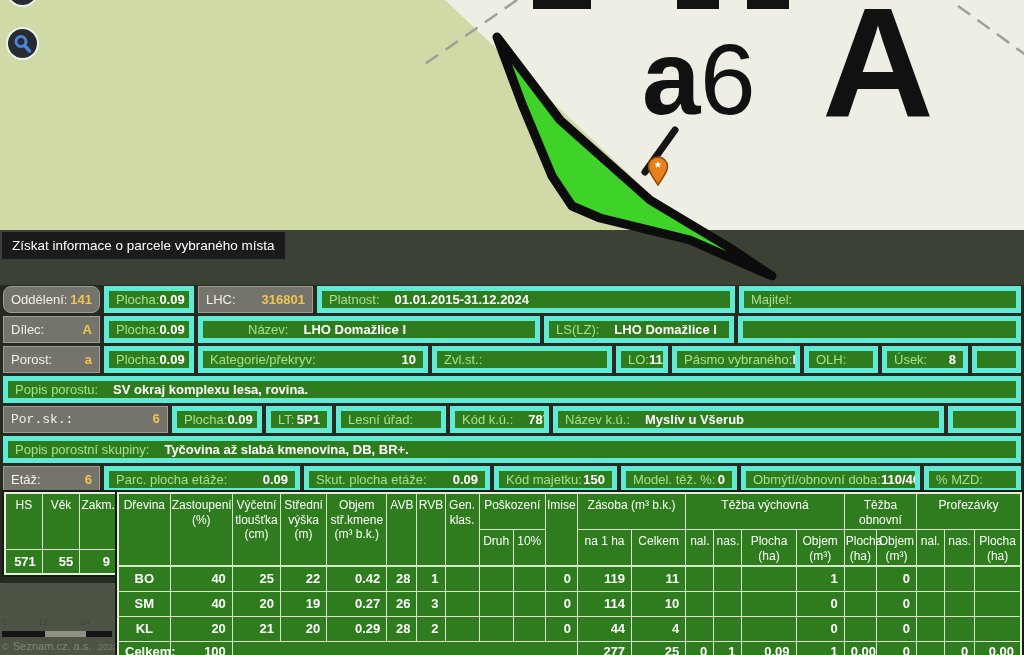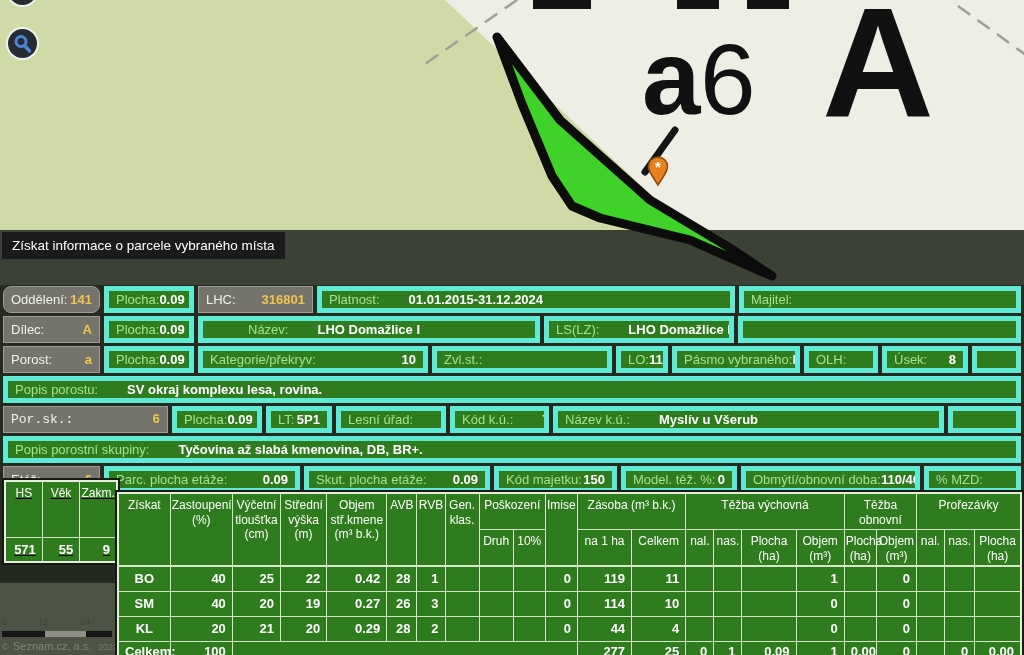--- a/index.html
+++ b/index.html
@@ -28,40 +28,40 @@
   .btn-search { left:6px; top:27px; }
   .btn-partial { left:6px; top:-26px; }
 
   
   .info { position:absolute; left:0; top:286px; width:1024px; padding:0 3px; z-index:2; }
   .irow { display:flex; column-gap:4px; height:27px; margin-bottom:3px; }
   .cell { display:flex; align-items:center; justify-content:space-between;
           padding:0 7px; font-size:13px; overflow:hidden; white-space:nowrap; }
   .cell.green { background:#2e7c1d; border:5px solid #5eead4; }
   .cell.gray  { background:#74746c; border:1px solid #9d9d94; }
-  .cell.inline { justify-content:flex-start; gap:29px; }
+  .cell.inline { justify-content:flex-start; gap:15px; }
   .cell .lab { color:#a5e08f; }
   .cell.gray .lab { color:#f2f2ec; }
   .cell .val { color:#ffffff; font-weight:bold; }
   .cell .val.gold { color:#f2c54d; }
 
   
   .gtable { border-collapse:collapse; table-layout:fixed; background:#2e7c1d;
             border:2px solid #e6eede; outline:2px solid #161b12; position:absolute; z-index:2; }
   .gtable th { font-weight:normal; font-size:12px; color:#ffffff; vertical-align:top;
                padding:4px 1px 2px; text-align:center; border:1px solid #d9e4cc; line-height:14.5px; }
   .gtable td { font-size:13px; font-weight:bold; color:#ffffff; border:1px solid #d9e4cc;
                height:25px; padding:0 6px; }
   .gtable td.num { text-align:right; }
   .gtable td.sp  { text-align:center; }
   .gtable td.lbl { text-align:left; }
   .gtable tr.sub th { height:33px; }
   .gtable tbody tr:first-child td { border-top-width:2px; }
   .gtable tr.total td { height:21px; }
-  #hs-table { left:4px; top:480px; width:114px;text-decoration:underline; }
+  #hs-table { left:4px; top:492px; width:114px; }
   #hs-table th { height:56px; }
   #main-table { left:117px; top:492px; width:905px; }
 
   
   .mapwin { position:absolute; left:0; top:583px; width:115px; height:72px;
             background:#4d5445; z-index:1; overflow:hidden; }
   .tick { position:absolute; top:34px; font-size:9px; color:#3f443a; }
   .seg  { position:absolute; top:48px; height:6px; }
   .attr { position:absolute; top:57px; font-size:11px; color:#84847c; white-space:nowrap; }
   .attr-c { position:absolute; top:59px; left:2px; font-size:9px; color:#84847c; }
@@ -301,21 +301,21 @@
       <col style="width: 48px;">
       <col style="width: 32px;">
       <col style="width: 40px;">
       <col style="width: 28px;">
       <col style="width: 30px;">
       <col style="width: 46px;">
     </colgroup>
     <thead>
       <tr>
         <th rowspan="2">
-          <div>Získat</div>
+          <div>Dřevina</div>
         </th>
         <th rowspan="2">
           <div>Zastoupení</div>
           <div>(%)</div>
         </th>
         <th rowspan="2">
           <div>Výčetní</div>
           <div>tloušťka</div>
           <div>(cm)</div>
         </th>

